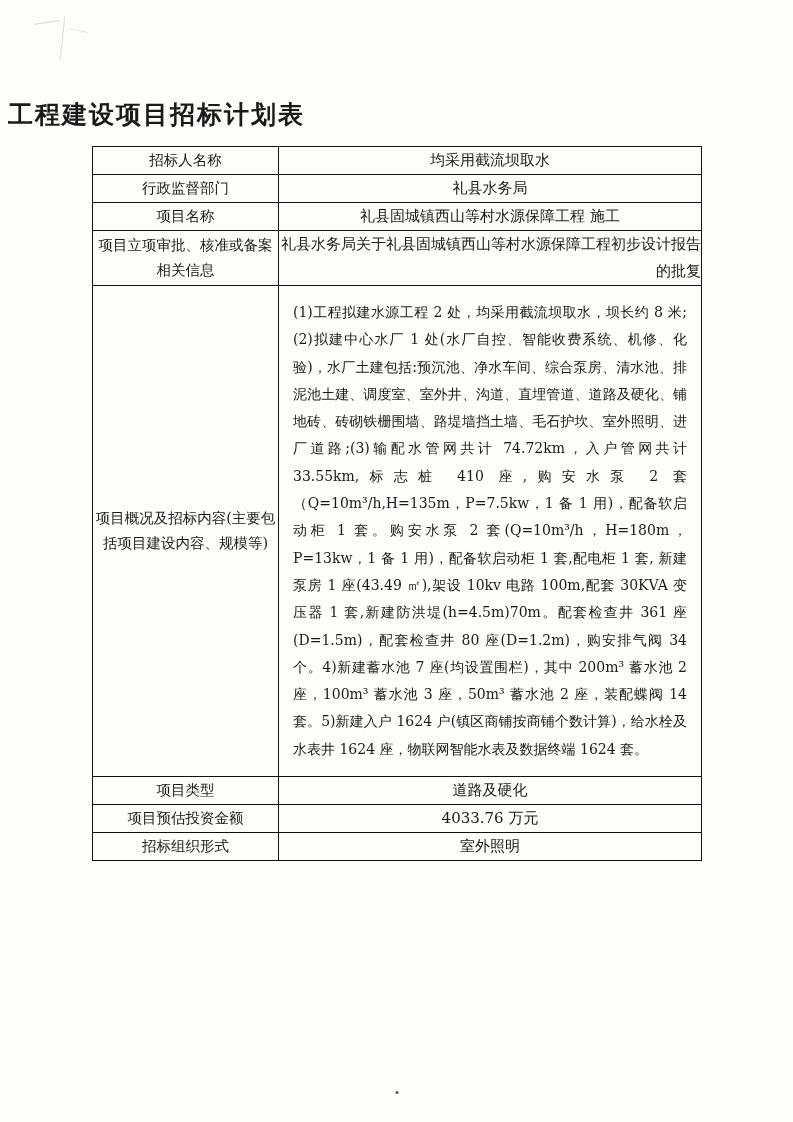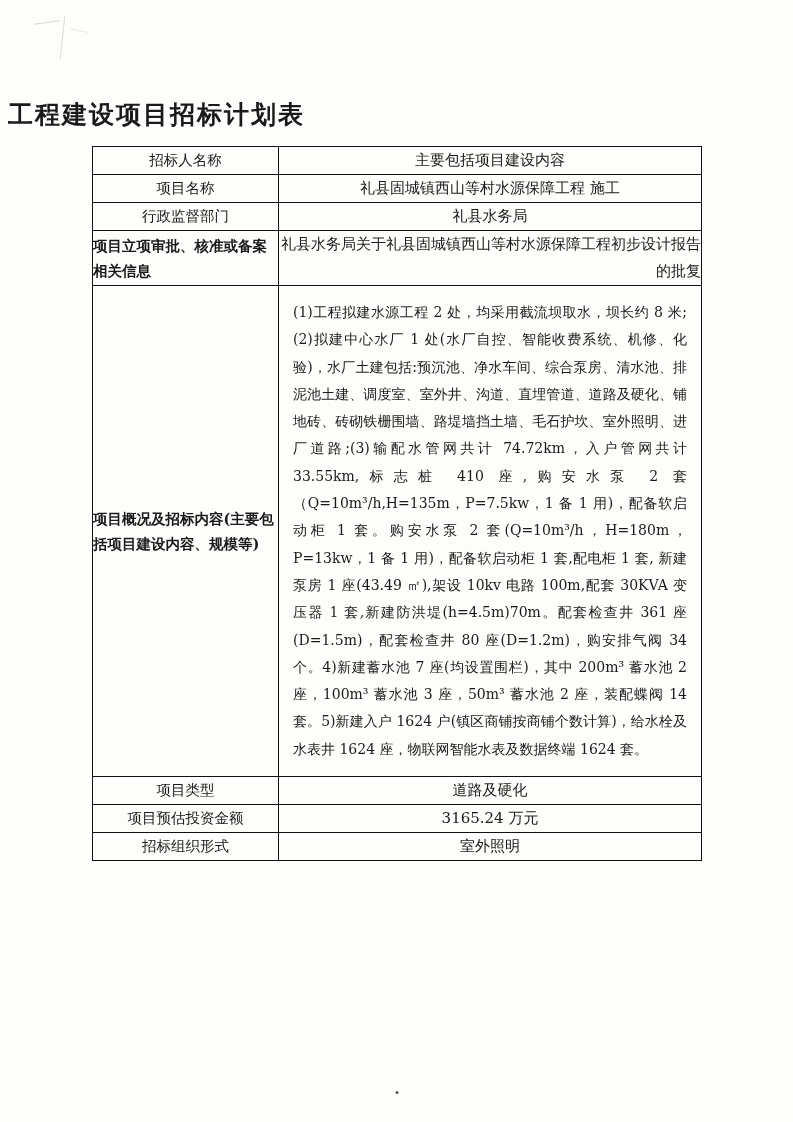--- a/index.html
+++ b/index.html
@@ -73,22 +73,21 @@
     vertical-align: middle;
   }
   td.label-cell {
     width: 185px;
     text-align: center;
     font-size: 14.5px;
     line-height: 1.75;
     padding: 9px 10px;
   }
   td.label-cell.multi {
-    text-align: left;
-    font-weight: bold;
+    text-align: center;
   }
   td.value-cell {
     text-align: center;
     font-size: 15px;
     padding: 9px 12px;
     line-height: 1.8;
   }
   td.value-cell.block {
     text-align: right;
     text-indent: 0;
@@ -128,33 +127,33 @@
   <div class="scan-mark-c"></div>
 
   <div class="doc-title">工程建设项目招标计划表</div>
 
   <table class="plan-table">
     <tbody>
       <tr>
         <td class="label-cell">
             <span class="label-wrap">招标人名称</span>
           </td>
-        <td class="value-cell"><span>主要包括项目建设内容</span></td>
+        <td class="value-cell"><span>均采用截流坝取水</span></td>
+      </tr>
+      <tr>
+        <td class="label-cell">
+            <span class="label-wrap">行政监督部门</span>
+          </td>
+        <td class="value-cell"><span>礼县水务局</span></td>
       </tr>
       <tr>
         <td class="label-cell">
             <span class="label-wrap">项目名称</span>
           </td>
         <td class="value-cell"><span>礼县固城镇西山等村水源保障工程 施工</span></td>
-      </tr>
-      <tr>
-        <td class="label-cell">
-            <span class="label-wrap">行政监督部门</span>
-          </td>
-        <td class="value-cell"><span>礼县水务局</span></td>
       </tr>
       <tr>
         <td class="label-cell multi">
             <span class="label-wrap">项目立项审批、核准或备案相关信息</span>
           </td>
         <td class="value-cell block">
             <span class="body-text">礼县水务局关于礼县固城镇西山等村水源保障工程初步设计报告的批复</span>
           </td>
       </tr>
       <tr>
@@ -168,21 +167,21 @@
       <tr>
         <td class="label-cell">
             <span class="label-wrap">项目类型</span>
           </td>
         <td class="value-cell"><span>道路及硬化</span></td>
       </tr>
       <tr>
         <td class="label-cell">
             <span class="label-wrap">项目预估投资金额</span>
           </td>
-        <td class="value-cell"><span>3165.24 万元</span></td>
+        <td class="value-cell"><span>4033.76 万元</span></td>
       </tr>
       <tr>
         <td class="label-cell">
             <span class="label-wrap">招标组织形式</span>
           </td>
         <td class="value-cell"><span>室外照明</span></td>
       </tr>
     </tbody>
   </table>
 

